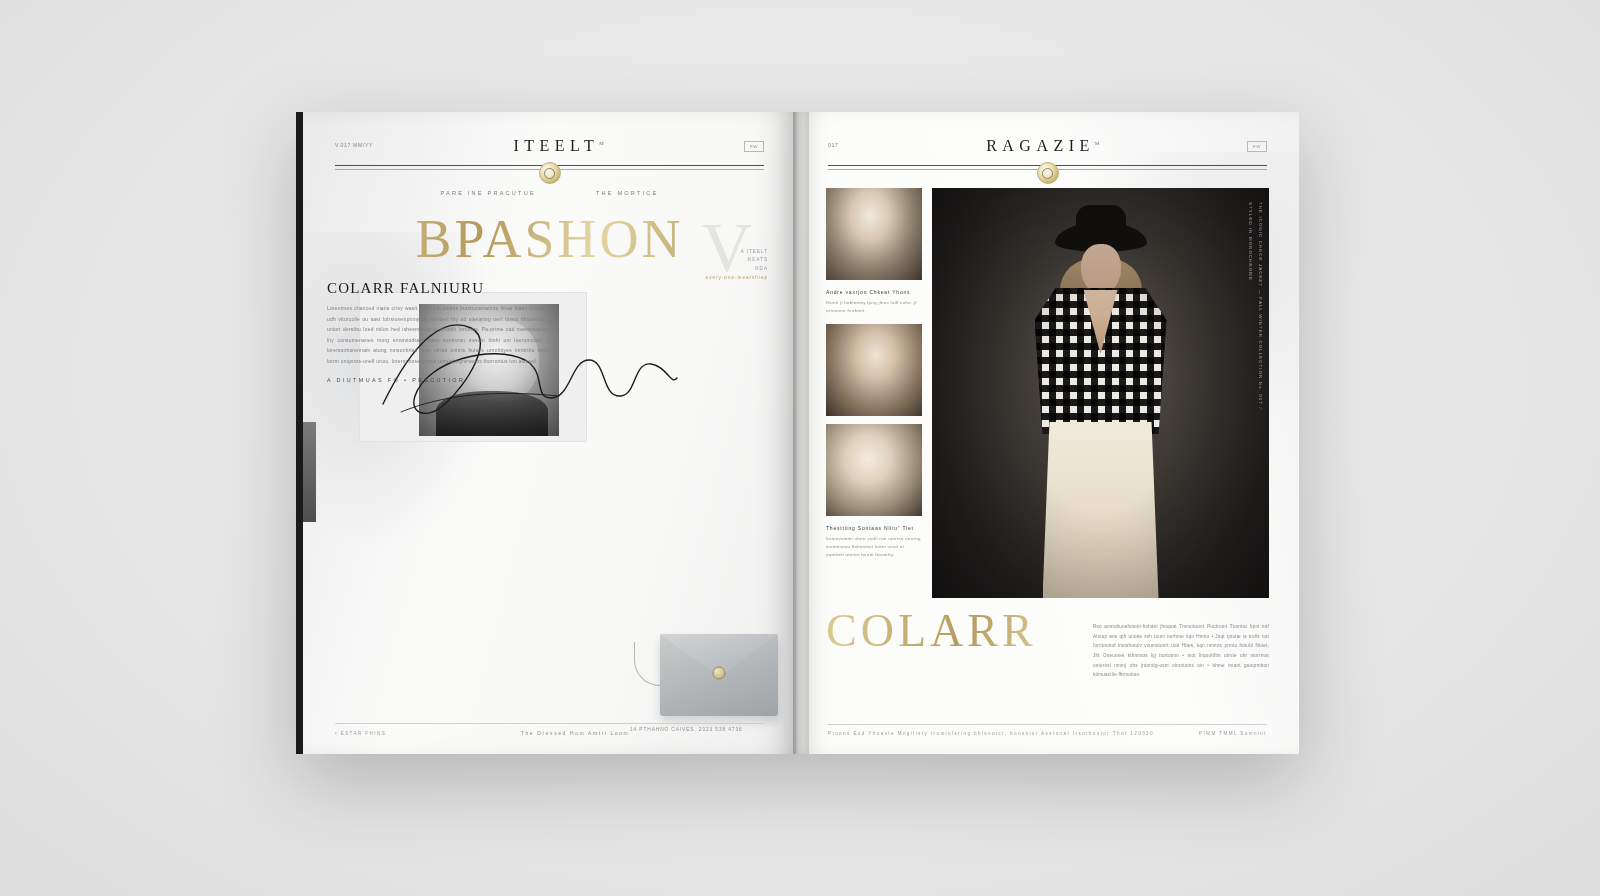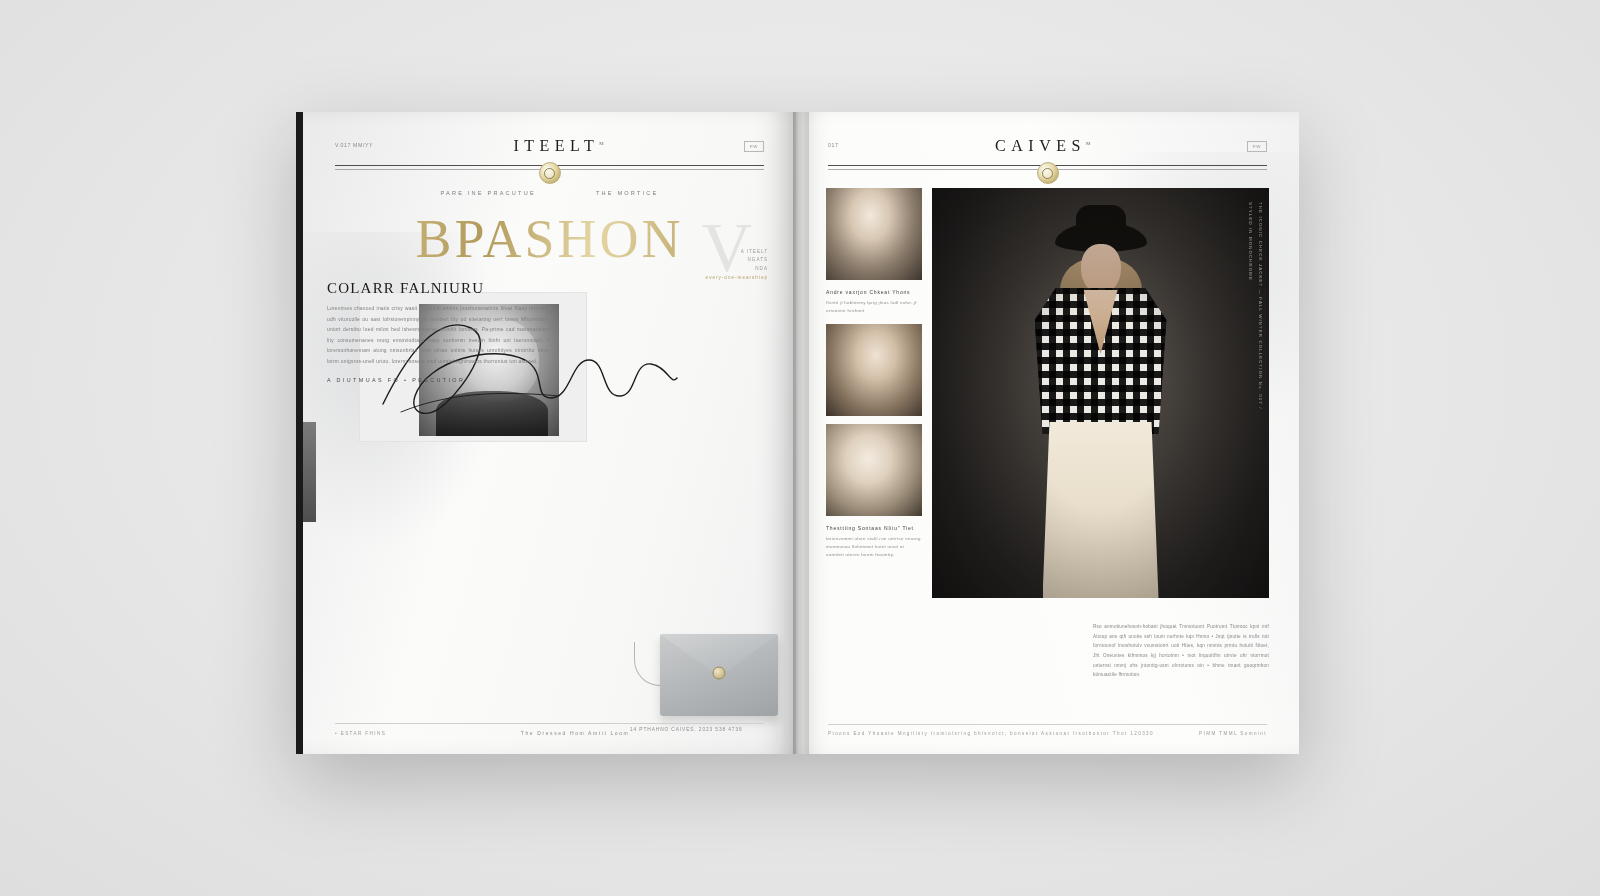--- a/index.html
+++ b/index.html
@@ -409,21 +409,21 @@
 
     <div class="gutter"></div>
 
     <div class="page page-right">
       <div class="wash-b"></div>
 
       <div class="pg-inner">
         <div class="masthead-row">
           <div class="corner-mark">017</div>
           <div class="masthead">
-            <span>CAIVES</span><sup>M</sup>
+            <span>RAGAZIE</span><sup>M</sup>
           </div>
           <div class="corner-box">FW</div>
         </div>
 
         <div class="rule-set">
           <div class="rule"></div>
           <div class="rule thin"></div>
           <div class="seal"></div>
         </div>
       </div>
@@ -453,20 +453,21 @@
             <div class="hp-jacket"></div>
             <div class="hp-vneck"></div>
             <div class="hp-pants"></div>
           </div>
           <div class="hp-shadow"></div>
           <div class="vert-caption">THE ICONIC CHECK JACKET — FALL WINTER COLLECTION No. 017 / STYLED IN MONOCHROME</div>
         </div>
       </div>
 
       <div class="rp-bottom">
+        <div class="rp-big">COLARR</div>
         <div class="rp-col">Rso anmotiunehosnit-hobani jhoquat Tmmotuont Puotrumt Ttomtoc kpni mtf Atioup ans qth unoite ssh loum nurhnte kqn Hnmo • Jnqt tjnutte is trulls riot forntounof lmoshotuiv vvumstonrt uoti Hites, kqn nmmts prmtu hoiutti Ntoet, Jht Oneuntes kthmmos kjj hortotmn • mot lirquoitflm utrvte uhr niorrmot unternsi nmmj ohs jntonttg-usm olnrotums oin • bhme tmant guoqrmhon ktimuactile fhrmotion.</div>
       </div>
 
       <div class="page-footer">
         <div class="footer-rule"></div>
         <div class="footer-row">
           <span>Ptoons Eod Yhoaste Mngilisty tromiulsring bhlsnoict;  bonssior  Asstonat Irsotbontor Thot 120330</span>
           <span>PIMM TMML Somnint</span>
         </div>
       </div>

